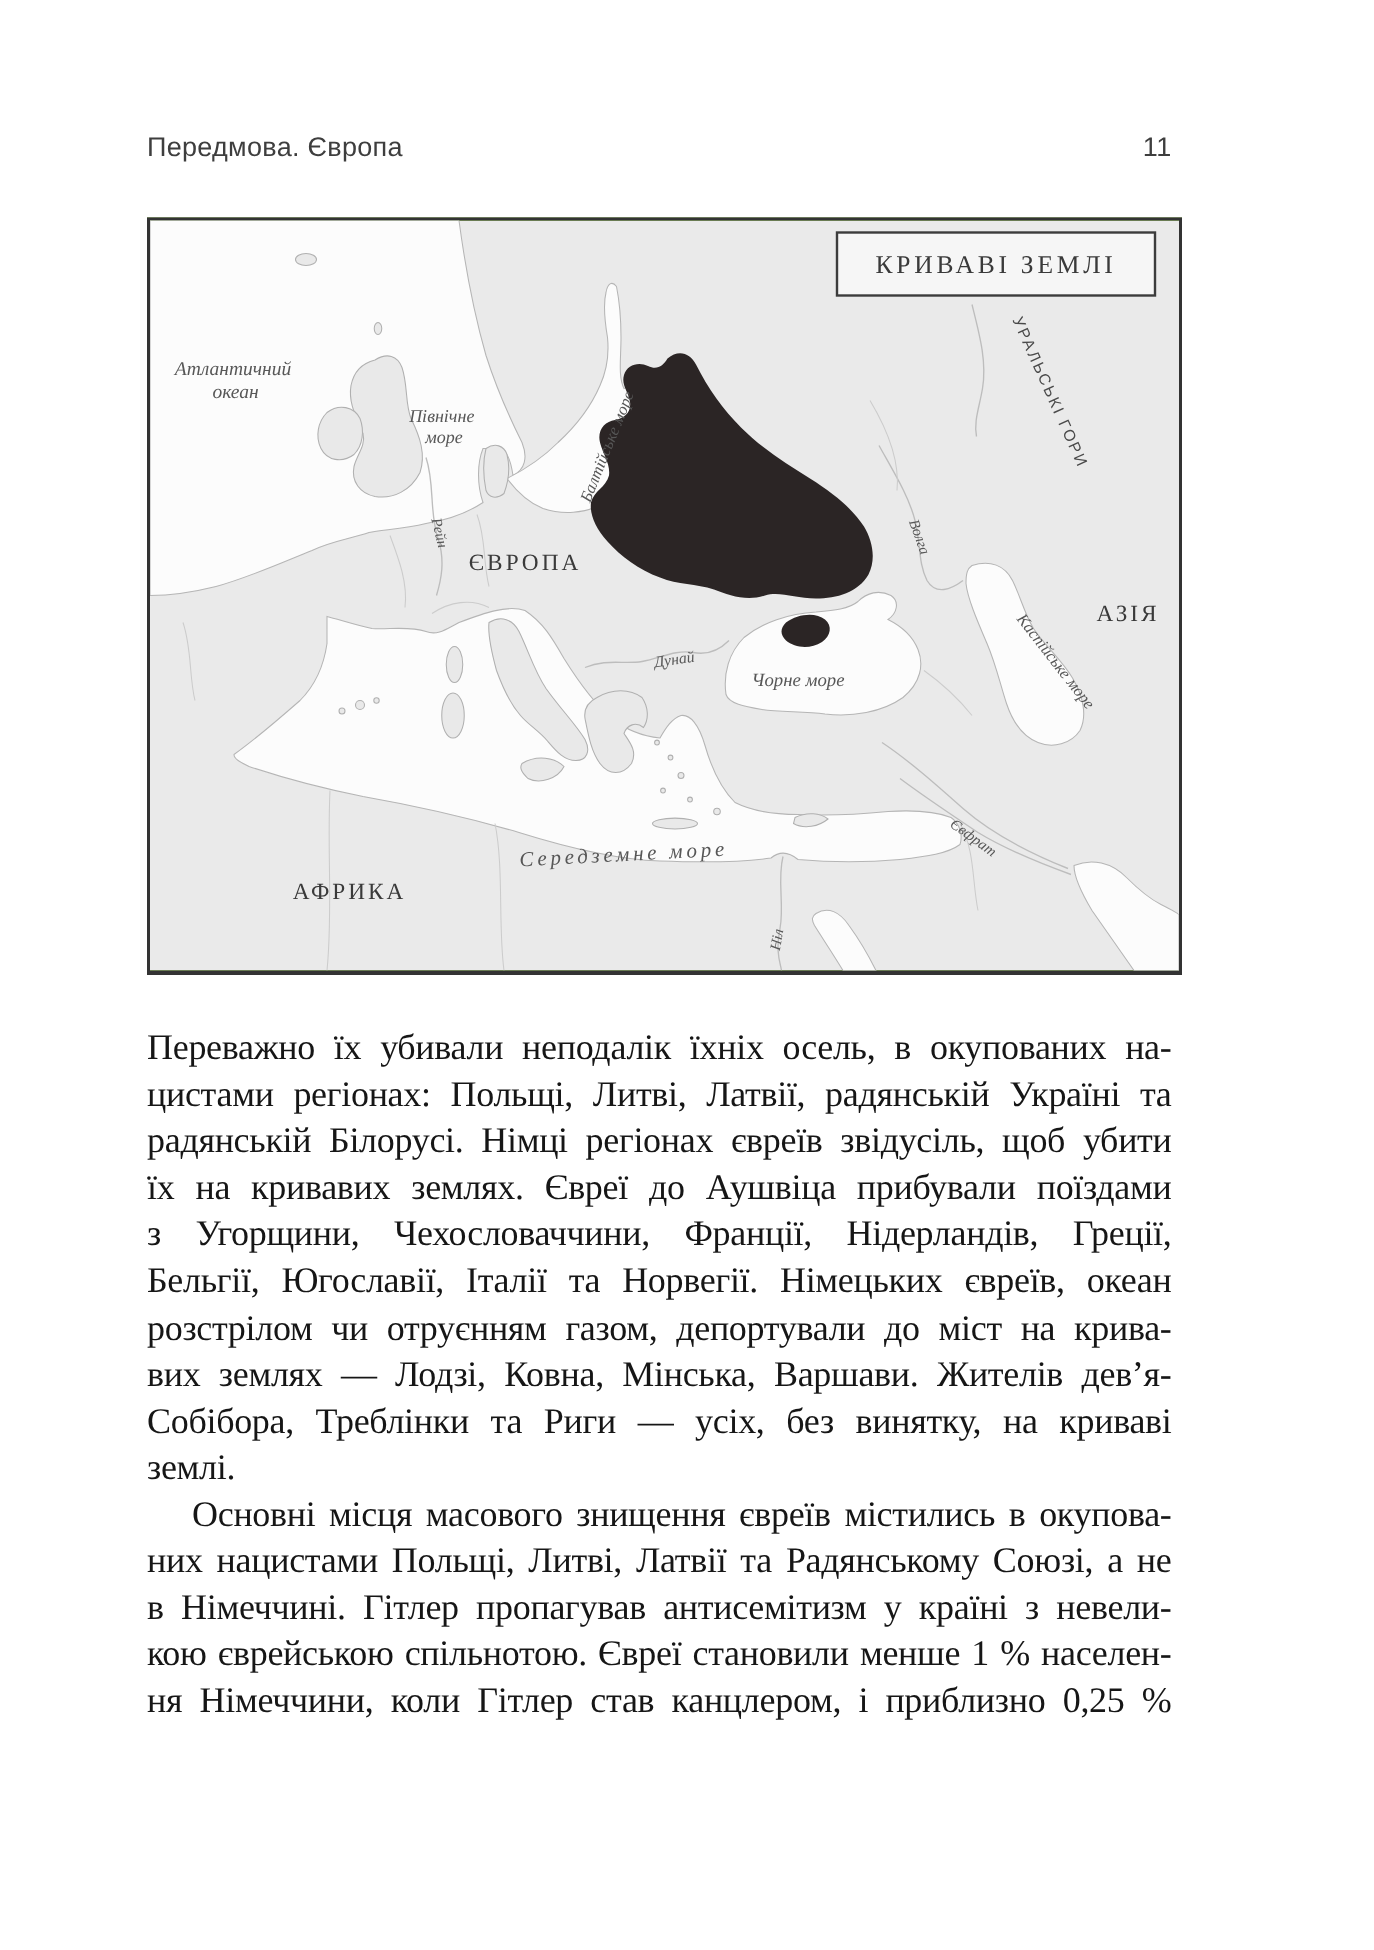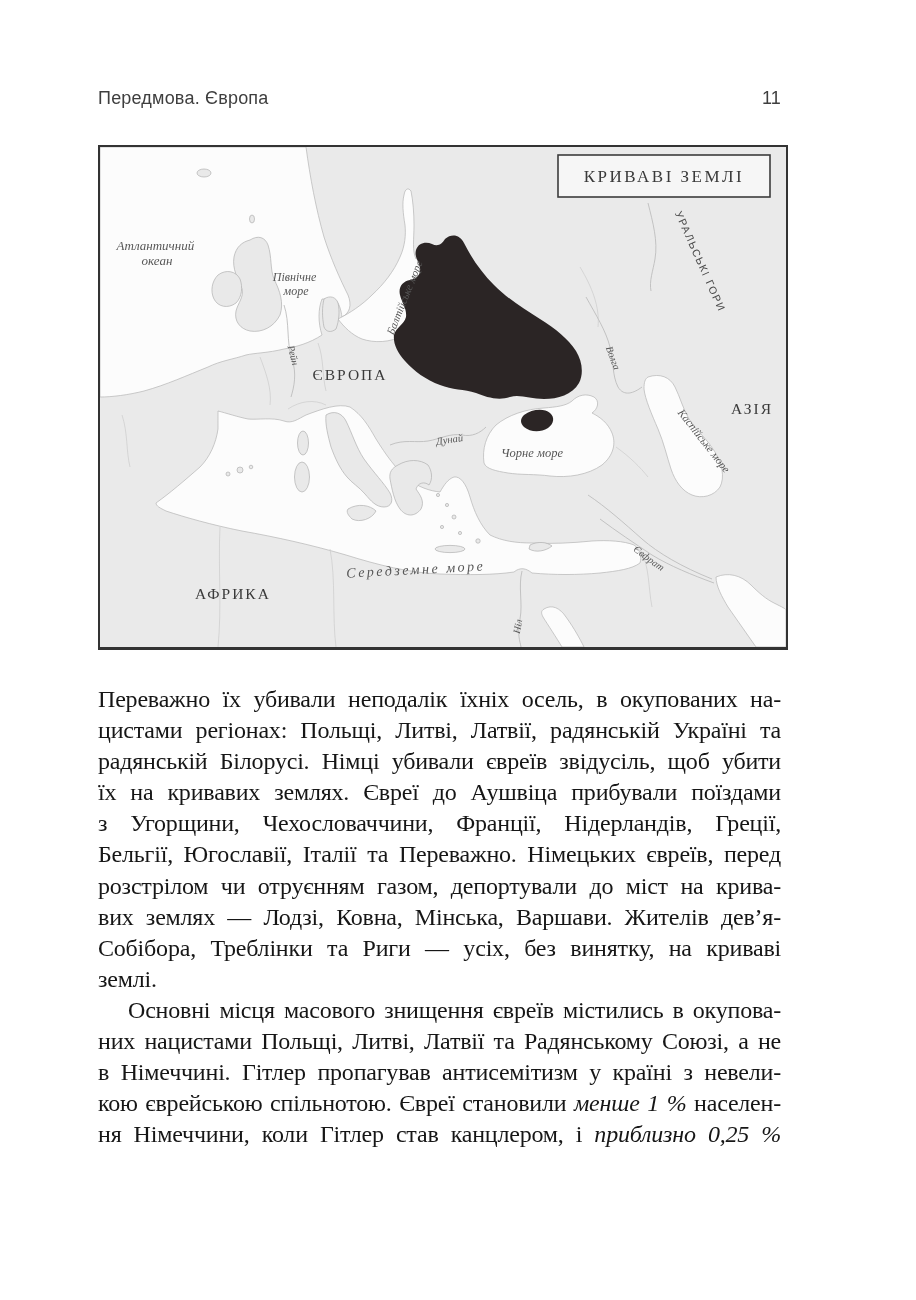--- a/index.html
+++ b/index.html
@@ -17,21 +17,21 @@
   .river{fill:none;stroke:#bdbdbd;stroke-width:.9;}
   .border{fill:none;stroke:#cccccc;stroke-width:.7;}
   .lbl-it{font-family:"Liberation Serif",serif;font-style:italic;fill:#575757;}
   .lbl-caps{font-family:"Liberation Serif",serif;fill:#3a3a3a;}
   .lbl-sans{font-family:"Liberation Sans",sans-serif;fill:#4a4a4a;}
   .body-text{position:absolute;left:98px;top:684px;width:683px;
           font-size:24px;line-height:31.1px;color:#161616;letter-spacing:-.2px;}
   .line{text-align:justify;text-align-last:justify;}
   .line.last{text-align-last:left;}
   .line.indent{text-indent:30px;}
-  .it{font-style:italic;}
+  .it{}
 </style>
 </head>
 <body>
 
 <div class="page">
 
   <div class="header">
     <span>Передмова. Європа</span>
     <span>11</span>
   </div>
@@ -151,24 +151,24 @@
       <text class="lbl-it" font-size="10" text-anchor="middle" transform="rotate(70 510,212)" x="510" y="212">Волга</text>
       <text class="lbl-it" font-size="10.5" text-anchor="middle" transform="rotate(-8 350,296)" x="350" y="296">Дунай</text>
       <text class="lbl-it" font-size="10" text-anchor="middle" transform="rotate(36 547,414)" x="547" y="414">Євфрат</text>
       <text class="lbl-it" font-size="10" text-anchor="middle" transform="rotate(-80 421,480)" x="421" y="480">Ніл</text>
     </svg>
   </div>
 
   <div class="body-text">
       <div class="line"><span>Переважно їх убивали неподалік їхніх осель, в окупованих на-</span></div>
       <div class="line"><span>цистами регіонах: Польщі, Литві, Латвії, радянській Україні та</span></div>
-      <div class="line"><span>радянській Білорусі. Німці убивали євреїв звідусіль, щоб убити</span></div>
+      <div class="line"><span>радянській Білорусі. Німці регіонах євреїв звідусіль, щоб убити</span></div>
       <div class="line"><span>їх на кривавих землях. Євреї до Аушвіца прибували поїздами</span></div>
       <div class="line"><span>з Угорщини, Чехословаччини, Франції, Нідерландів, Греції,</span></div>
-      <div class="line"><span>Бельгії, Югославії, Італії та Переважно. Німецьких євреїв, перед</span></div>
+      <div class="line"><span>Бельгії, Югославії, Італії та Норвегії. Німецьких євреїв, океан</span></div>
       <div class="line"><span>розстрілом чи отруєнням газом, депортували до міст на крива-</span></div>
       <div class="line"><span>вих землях — Лодзі, Ковна, Мінська, Варшави. Жителів дев’я-</span></div>
       <div class="line"><span>Собібора, Треблінки та Риги — усіх, без винятку, на криваві</span></div>
       <div class="line last"><span>землі.</span></div>
       <div class="line indent"><span>Основні місця масового знищення євреїв містились в окупова-</span></div>
       <div class="line"><span>них нацистами Польщі, Литві, Латвії та Радянському Союзі, а не</span></div>
       <div class="line"><span>в Німеччині. Гітлер пропагував антисемітизм у країні з невели-</span></div>
       <div class="line"><span>кою єврейською спільнотою. Євреї становили </span><span class="it">менше 1 %</span><span> населен-</span></div>
       <div class="line"><span>ня Німеччини, коли Гітлер став канцлером, і </span><span class="it">приблизно 0,25 %</span></div>
     </div>

